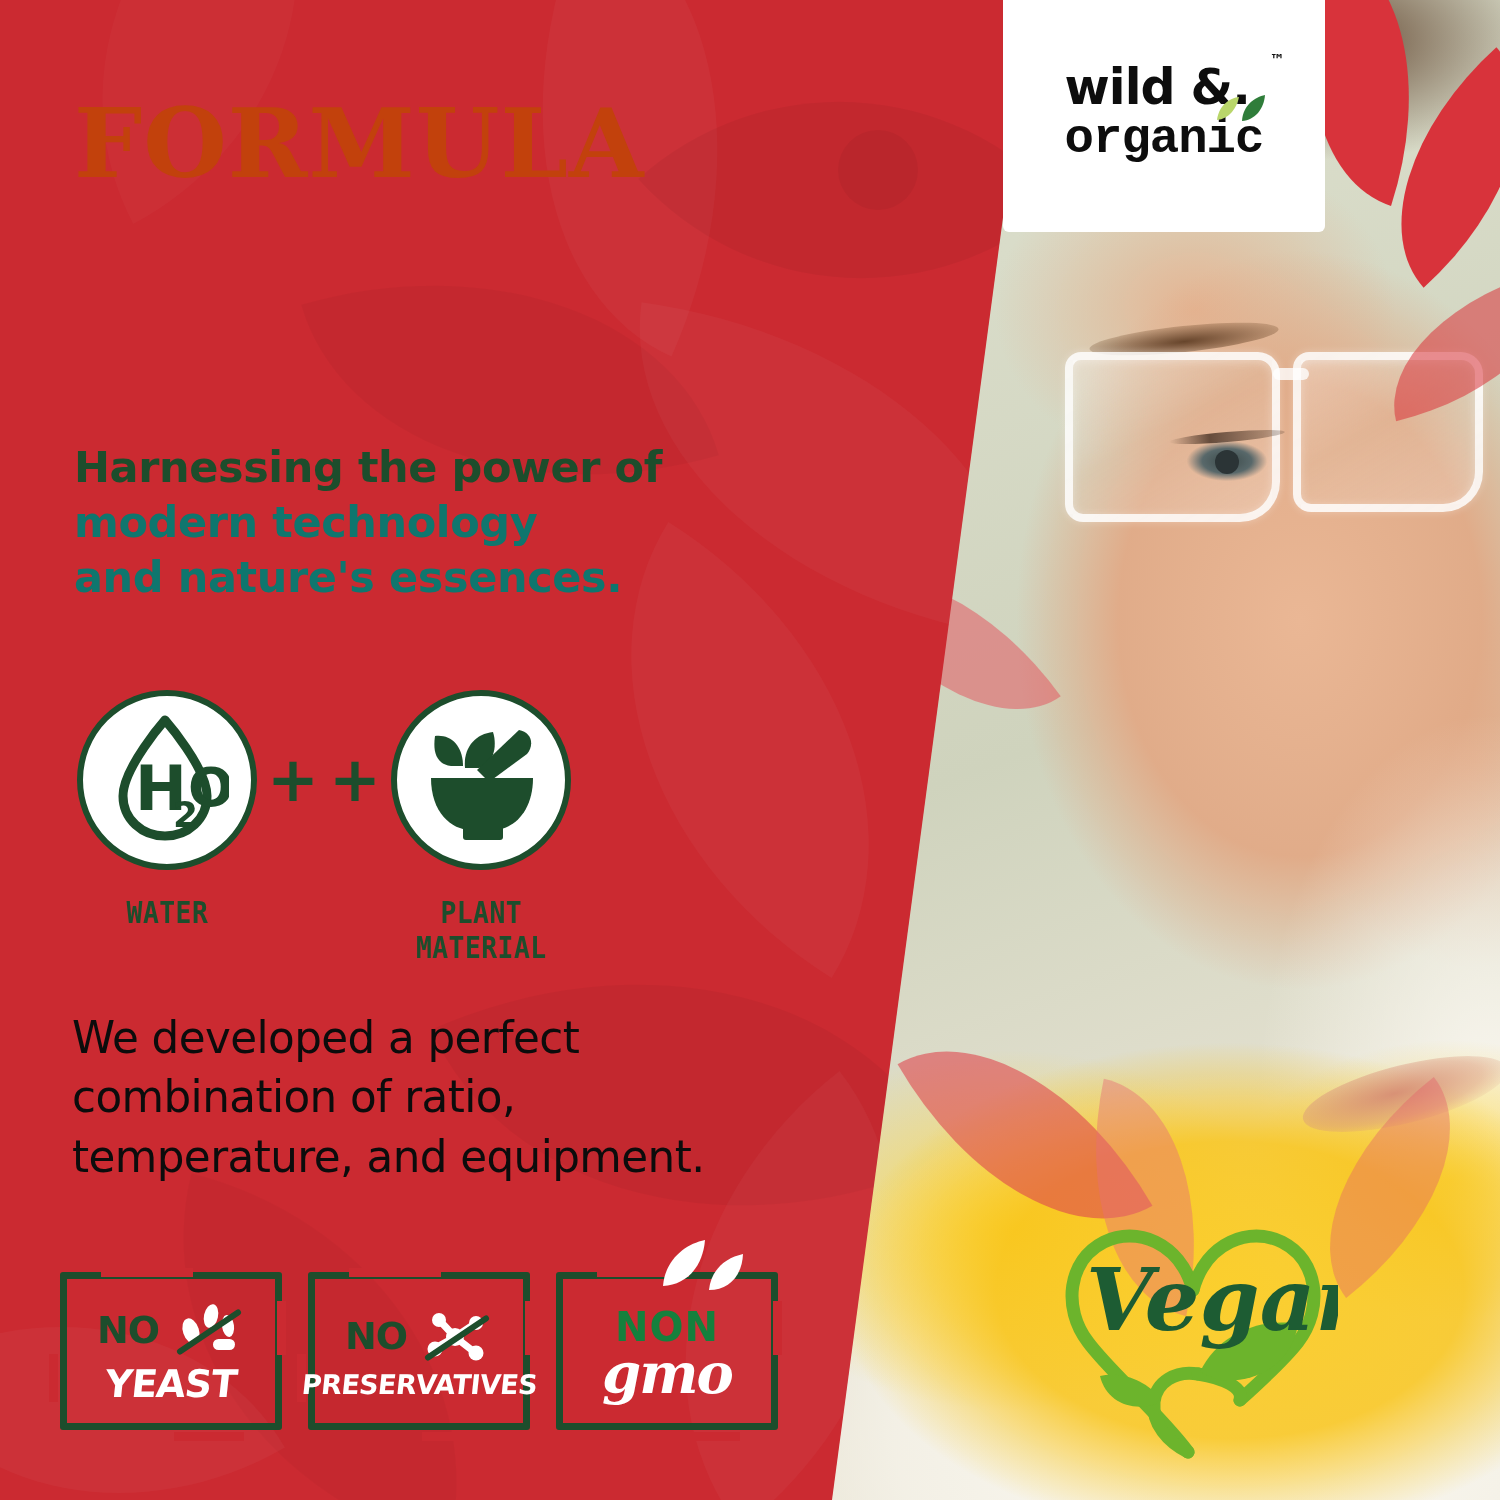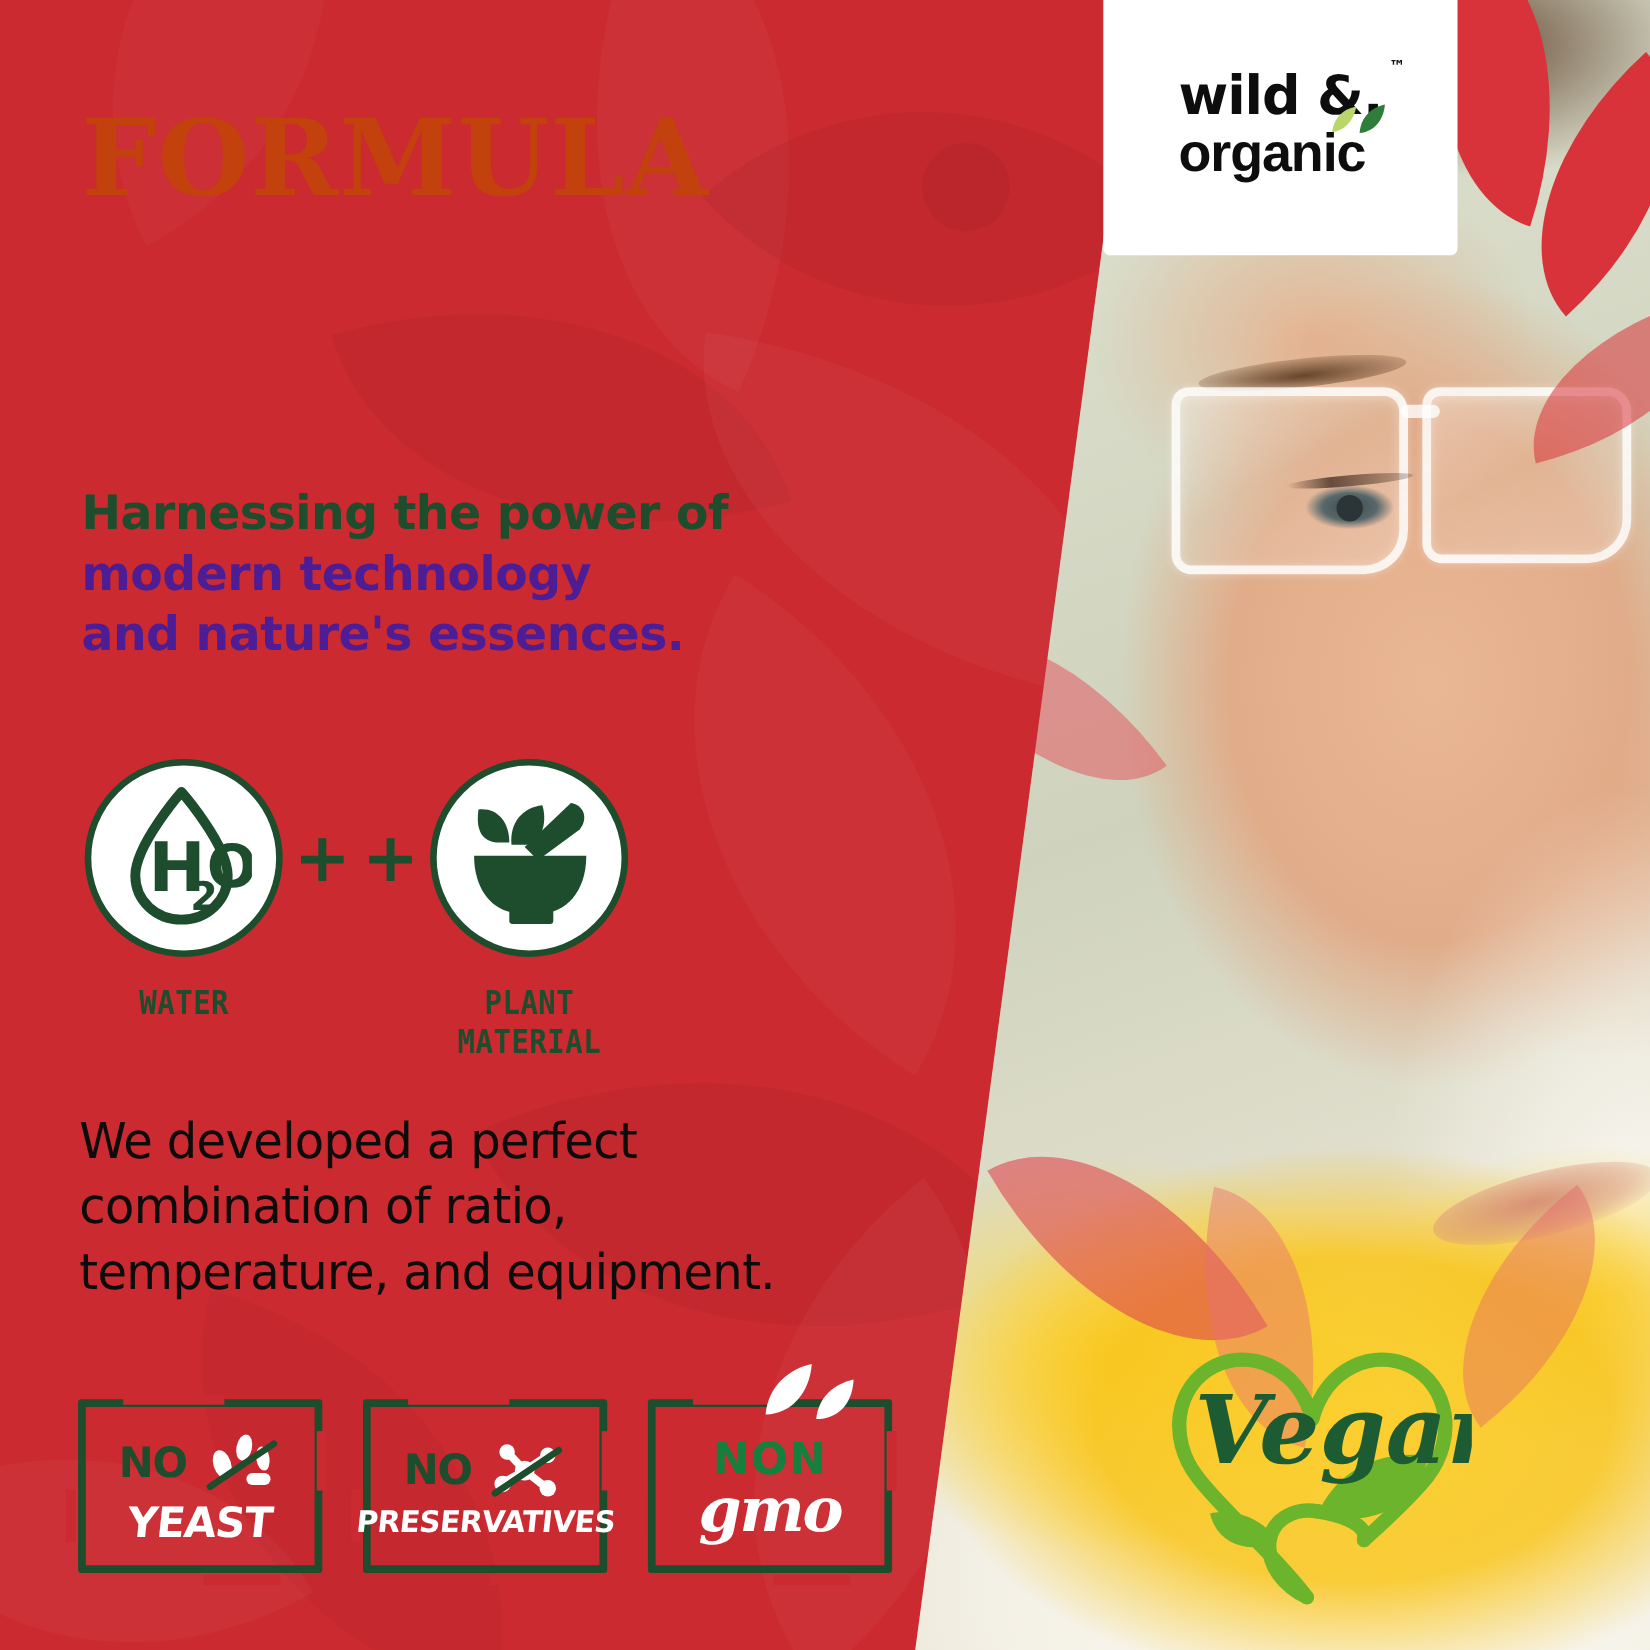--- a/index.html
+++ b/index.html
@@ -118,21 +118,21 @@
   .logo-l1{
     font-family:"DejaVu Sans", sans-serif;
     font-size:49px; font-weight:700; color:#0d0d0d;
     letter-spacing:-1px; line-height:1; position:relative;
   }
   .logo-tm{
     position:absolute; right:-20px; top:-10px;
     font-size:15px; font-weight:700; color:#111;
   }
   .logo-l2{
-    font-family:Liberation Sans, sans-serif;
+    font-family:Liberation Mono, monospace;
     font-size:49px; font-weight:700; color:#0d0d0d;
     letter-spacing:-1px; line-height:1.05; margin-top:2px;
     position:relative;
   }
   .logo-leaves{ position:absolute; right:-4px; top:-20px; width:52px; height:30px; }
 
   
   .headline{
     position:absolute; left:74px; top:88px; z-index:20;
   }
@@ -149,21 +149,21 @@
   
   .subhead{
     position:absolute; left:74px; top:440px; z-index:20;
     font-family:"DejaVu Sans","Liberation Sans",sans-serif;
     font-weight:700;
     font-size:43px;
     line-height:1.28;
     letter-spacing:-.4px;
   }
   .subhead .green{ color:#1d4d2c; display:block;text-align:center; }
-  .subhead .white{ color:#4c1d95; display:block; }
+  .subhead .white{ color:#0f766e; display:block; }
 
   
   .ingredients{
     position:absolute; left:72px; top:690px; z-index:20;
     display:flex; align-items:flex-start;
   }
   .ing{
     width:190px;
     display:flex; flex-direction:column; align-items:center;
   }
@@ -203,21 +203,21 @@
   }
   .bodycopy span{ display:block; }
 
   
   .badges{
     position:absolute; left:60px; top:1272px; z-index:20;
     display:flex; gap:26px; align-items:flex-end;
   }
   .badge{
     position:relative;
-    width:222px; height:158px;margin-left:11px;
+    width:222px; height:158px;
   }
   .badge .frame{
     position:absolute; inset:0;
     border:7px solid #1d4d2c;
     border-radius:3px;
   }
   
   .badge .frame:before{
     content:""; position:absolute; left:34px; top:-11px; width:92px; height:9px; background:#cb2a31;
   }

